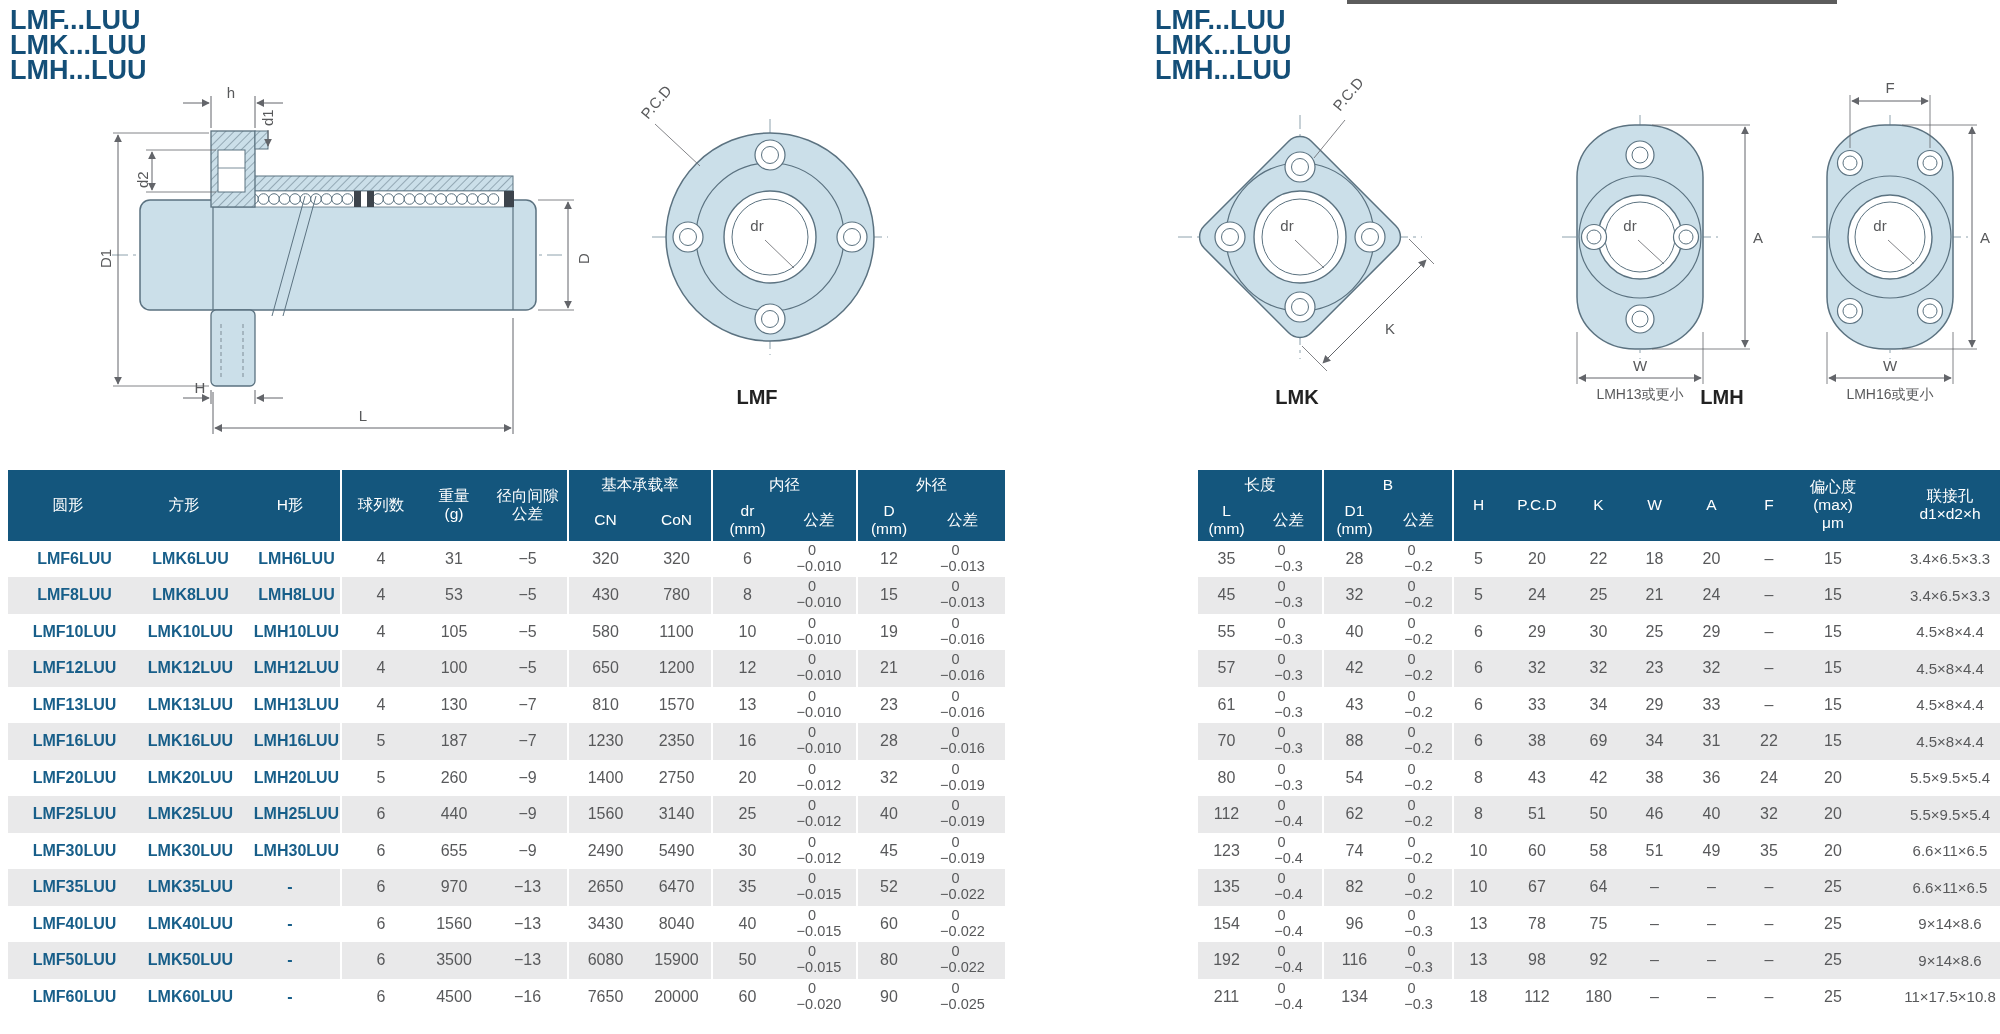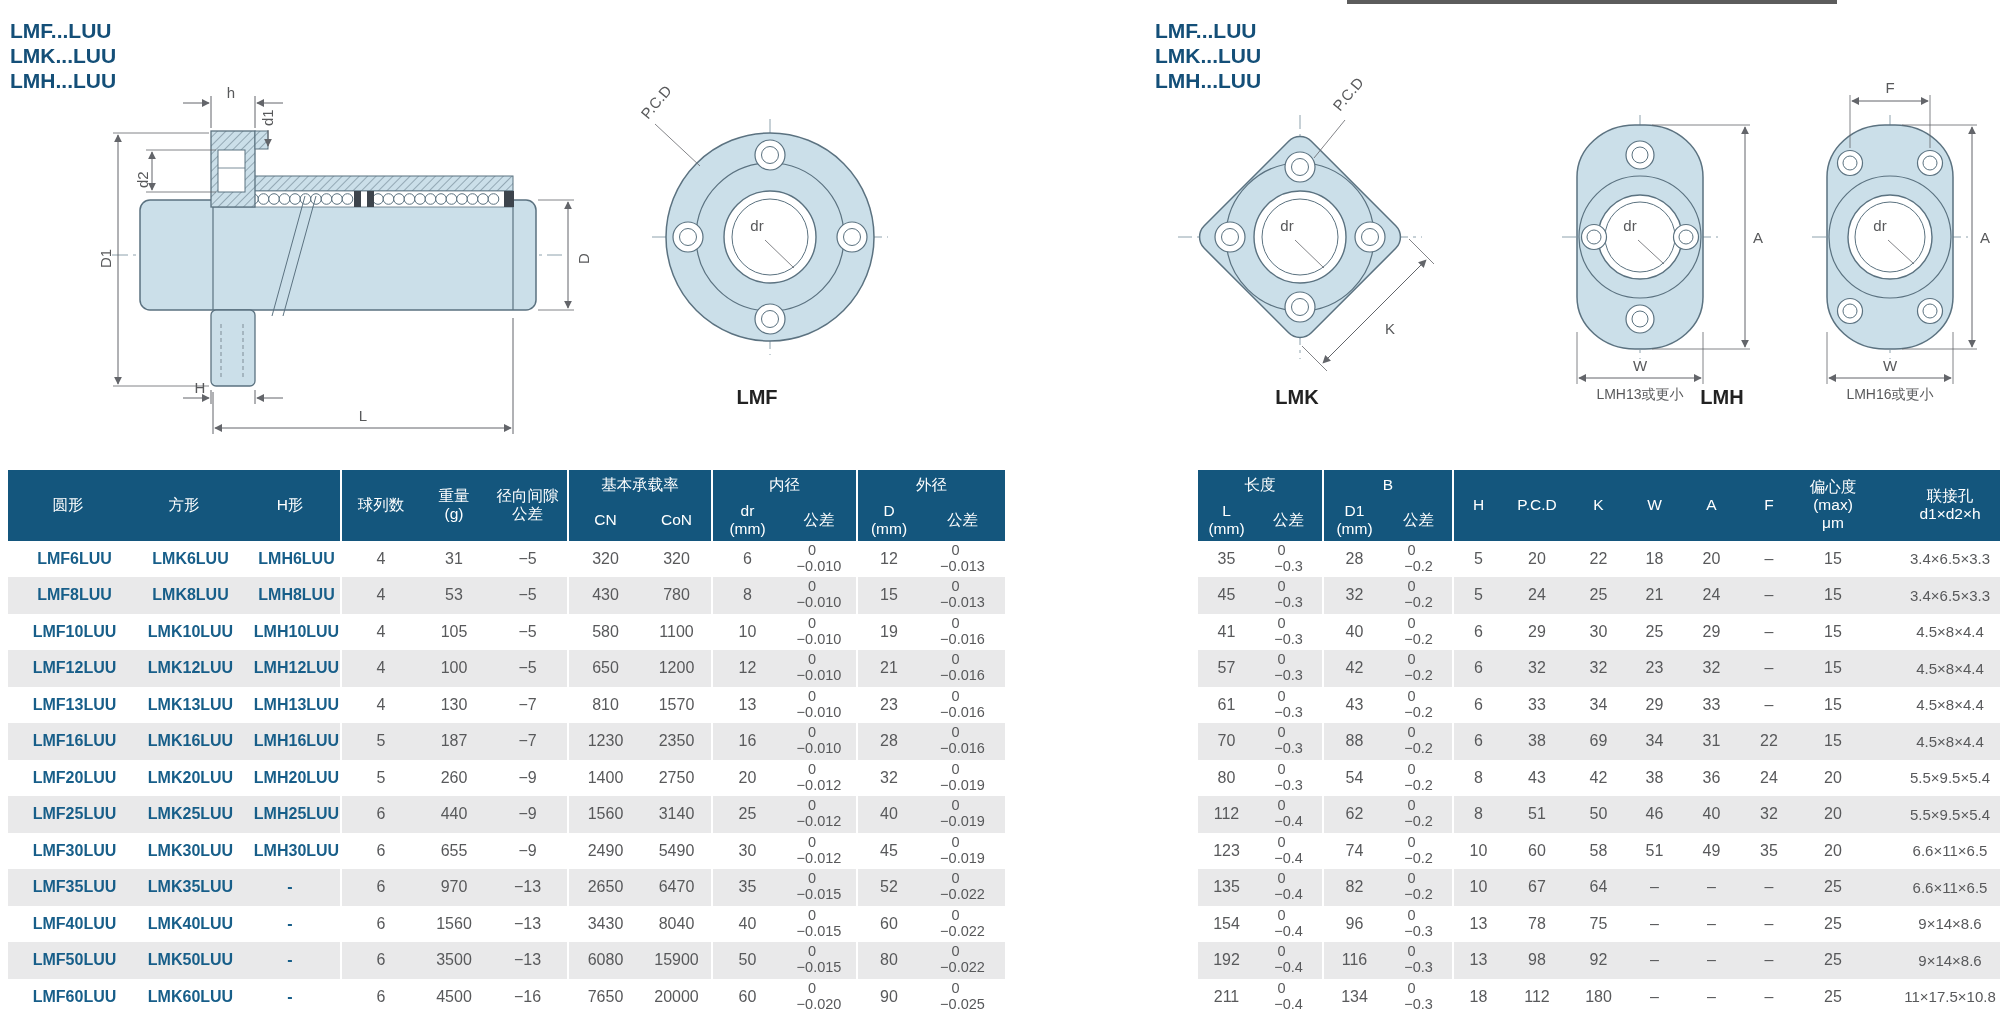--- a/index.html
+++ b/index.html
@@ -3,21 +3,21 @@
 <meta charset="utf-8">
 <style>
   :root{
     --header_bg:#14567d; --row_alt:#e9e9ea; --model_text:#175e89; --body_text:#58595b;
     --title:#144f78; --draw_fill:#cbdfe9; --draw_stroke:#5b7280; --dim:#63656a;
   }
   html,body{margin:0;padding:0;background:#fff;}
   .page{position:relative;width:2000px;height:1034px;background:#fff;overflow:hidden;
         font-family:"Liberation Sans","DejaVu Sans",sans-serif;}
   .topbar{position:absolute;left:1347px;top:0;width:490px;height:4px;background:#5c5c5c;}
-  .title{position:absolute;top:18px;font-weight:bold;font-size:21px;line-height:25px;color:var(--title);}
+  .title{position:absolute;top:8px;font-weight:bold;font-size:27px;line-height:25px;color:var(--title);}
   .title-left{left:10px;}
   .title-right{left:1155px;}
   svg.draw{position:absolute;left:0;top:78px;}
   svg text{font-family:"Liberation Sans","DejaVu Sans",sans-serif;fill:var(--body_text);font-size:15px;}
   svg text.cap{font-size:20px;font-weight:bold;fill:#222;}
   svg text.capsm{font-size:14px;}
   table.spec{position:absolute;border-collapse:collapse;table-layout:fixed;top:470px;}
   #ltable{left:8px;width:997px;}
   #rtable{left:1198px;width:834px;}
   .spec th{background:var(--header_bg);color:#fff;font-weight:normal;font-size:15.5px;
@@ -558,21 +558,21 @@
           <td class="sep">5</td>
           <td>24</td>
           <td>25</td>
           <td>21</td>
           <td>24</td>
           <td>–</td>
           <td>15</td>
           <td class="small">3.4×6.5×3.3</td>
         </tr>
         <tr>
-          <td>41</td>
+          <td>55</td>
           <td><div class="tol"><span class="t0">0</span><span>−0.3</span></div></td>
           <td class="sep">40</td>
           <td><div class="tol"><span class="t0">0</span><span>−0.2</span></div></td>
           <td class="sep">6</td>
           <td>29</td>
           <td>30</td>
           <td>25</td>
           <td>29</td>
           <td>–</td>
           <td>15</td>

